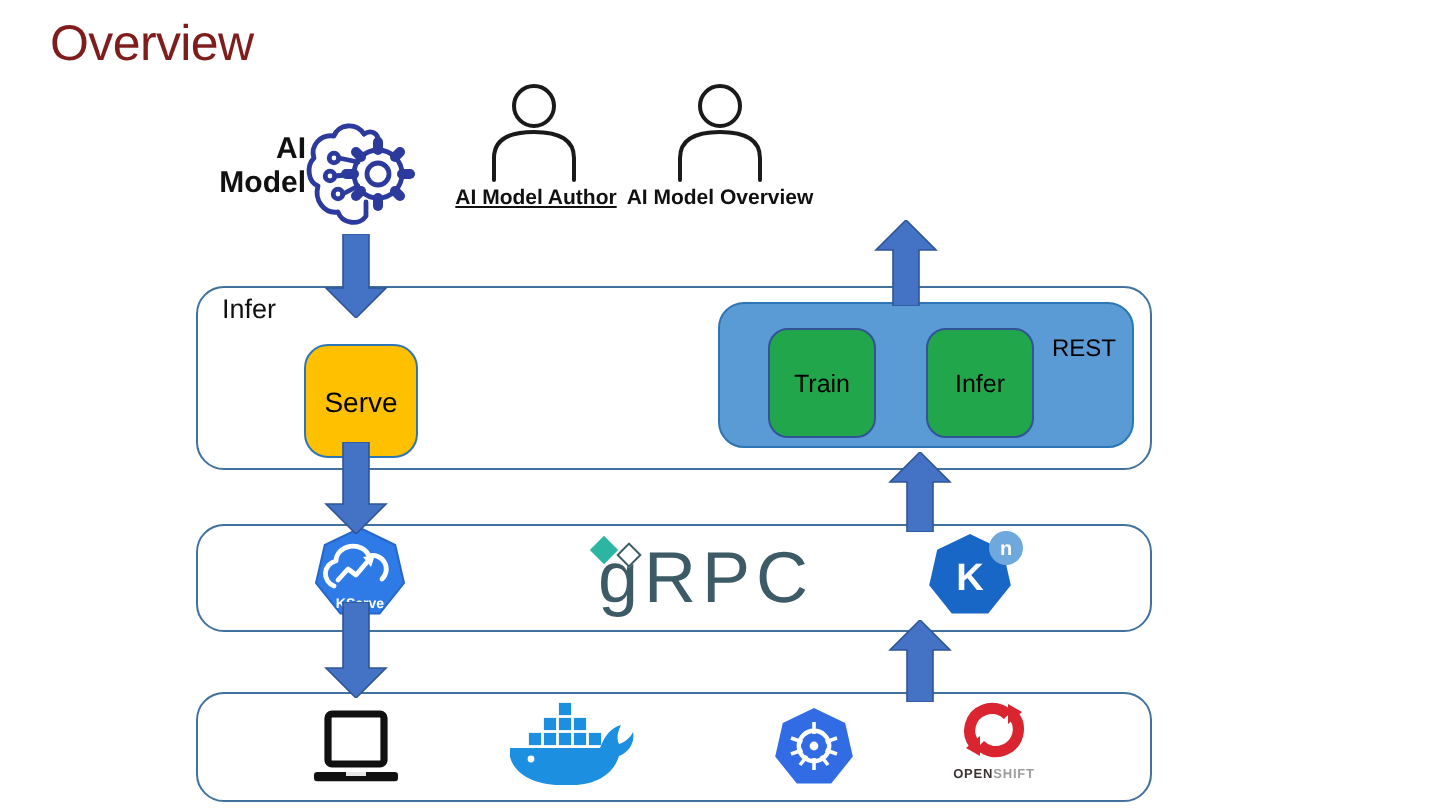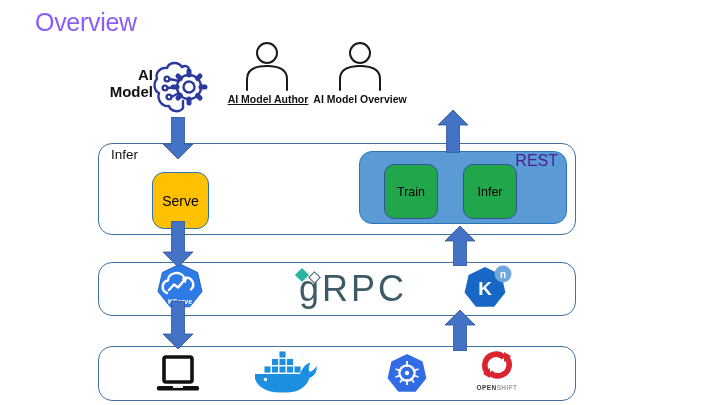--- a/index.html
+++ b/index.html
@@ -1,30 +1,30 @@
 <!DOCTYPE html>
 <html><head>
 <meta charset="utf-8">
 <style>
   html,body{margin:0;padding:0;background:#fff;}
   .slide{position:relative;width:720px;height:405px;background:#fff;overflow:hidden;
          font-family:"Liberation Sans",sans-serif;color:#000;}
   .abs{position:absolute;}
-  .title{left:35px;top:8px;font-size:25px;letter-spacing:-0.3px;color:#8b5cf6;}
+  .title{left:25px;top:8px;font-size:25px;letter-spacing:-0.3px;color:#7f1d1d;}
   .small-label{font-size:15px;font-weight:600;color:#111;}
   .person-label{font-size:10.5px;font-weight:600;color:#111;text-align:center;}
   
   .bigbox{border:1.6px solid #41719C;border-radius:14px;background:#fff;}
   .caikit-label{left:12px;top:3px;font-size:13.5px;color:#111;}
   .serve-box{left:152px;top:172px;width:55px;height:55px;border-radius:12px;
              background:#FFC000;border:1.6px solid #2E75B6;
              display:flex;align-items:center;justify-content:center;font-size:14px;}
   .rest-box{left:359px;top:151px;width:206px;height:71px;border-radius:13px;
             background:#5B9BD5;border:1.6px solid #2E75B6;}
-  .rest-label{right:8px;top:0px;font-size:16px;color:#4c1d95;}
+  .rest-label{right:8px;top:15px;font-size:12px;color:#000000;}
   .greenbox{width:52px;height:53px;border-radius:10px;background:#21A64B;
             border:1.2px solid #305496;display:flex;align-items:center;
             justify-content:center;font-size:12.5px;color:#000;}
   .grpc-text{font-size:36px;letter-spacing:3px;font-weight:400;color:#3D5B66;line-height:1;}
   .openshift-text{font-size:6.5px;font-weight:bold;letter-spacing:0.4px;}
   .os-open{color:#3B3331;} .os-shift{color:#9E9E9E;}
   svg{display:block;}
 </style>
 </head>
 <body>

